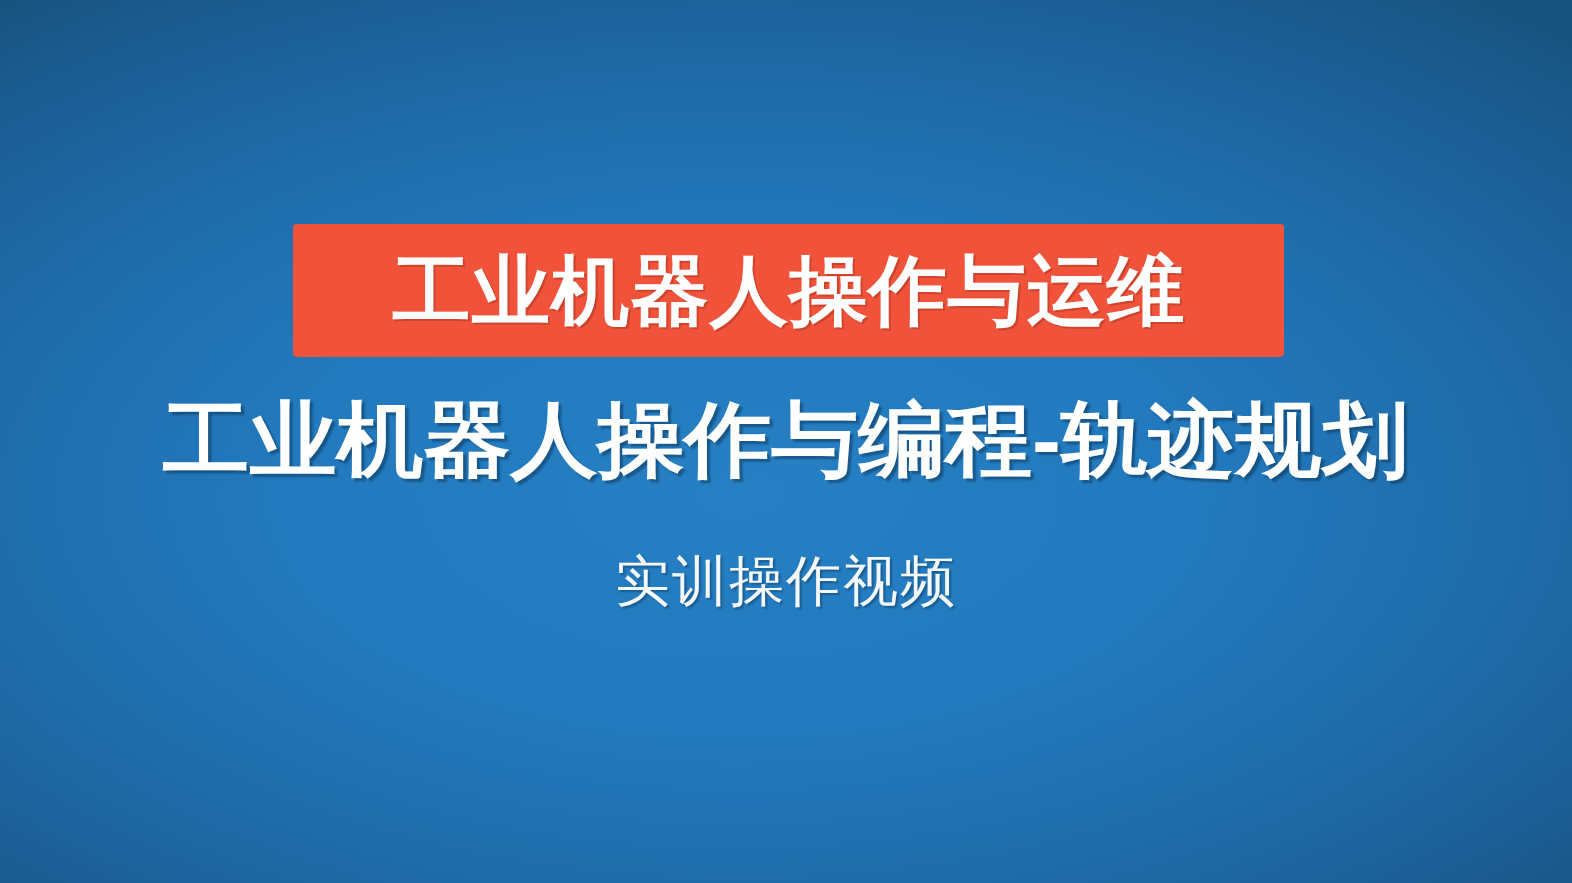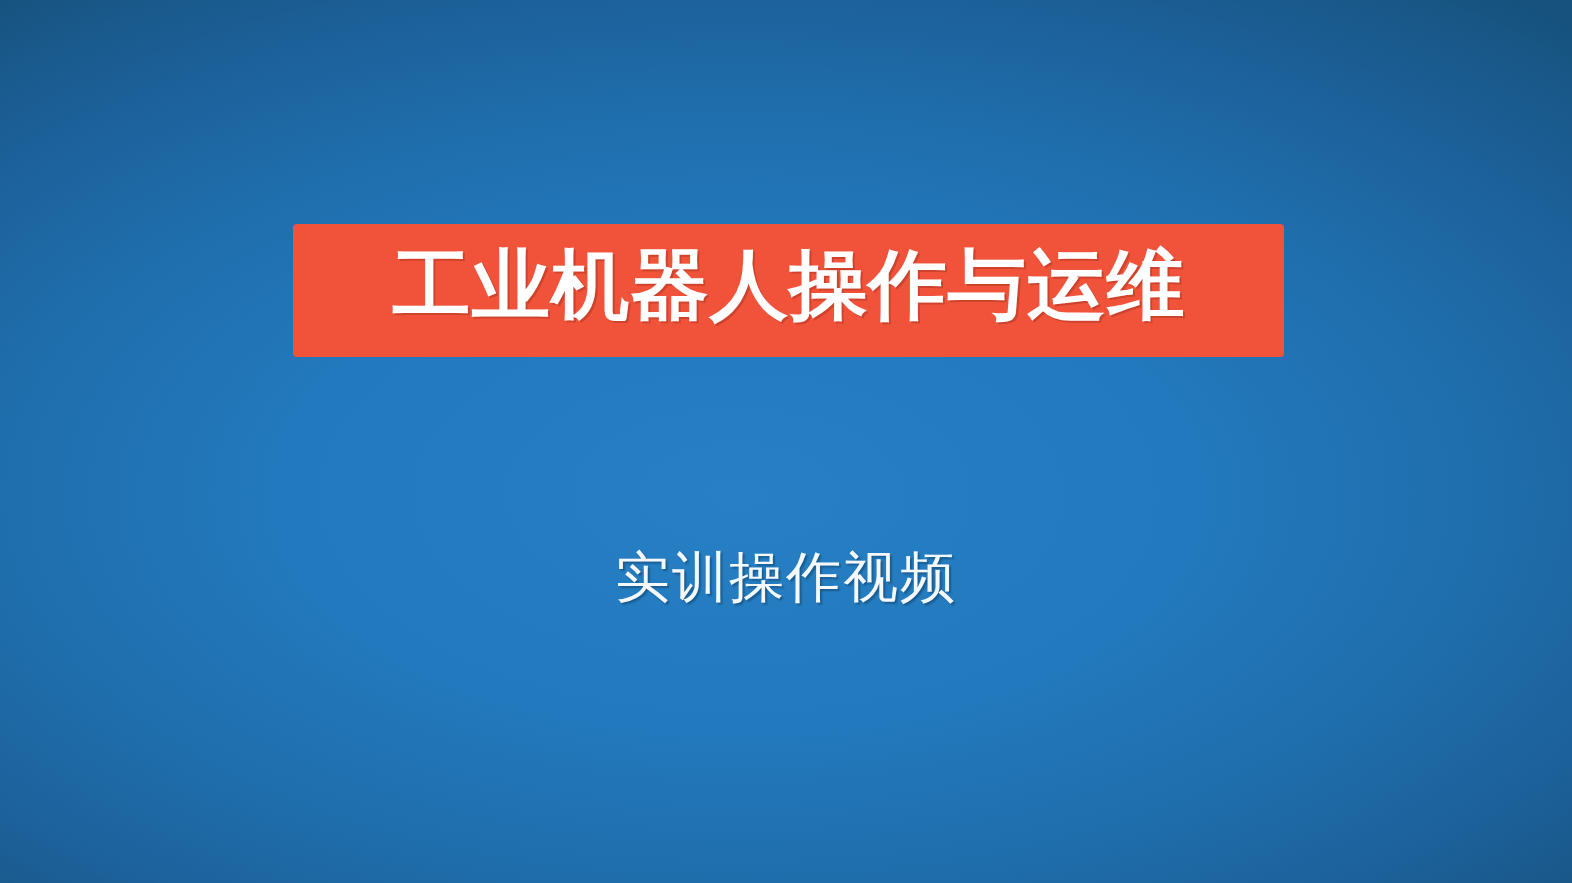--- a/index.html
+++ b/index.html
@@ -7,21 +7,21 @@
     margin: 0;
     padding: 0;
     background: #1b5a8e;
   }
 
   #slide {
     position: relative;
     width: 1572px;
     height: 883px;
     overflow: hidden;
-    font-family: Liberation Mono, monospace;
+    font-family: Liberation Sans, sans-serif;
     
     background-color: #2279bd;
     background-image:
       radial-gradient(ellipse 78% 72% at 47% 56%,
           #2780c4 0%,
           #2279bd 38%,
           #1f6dab 62%,
           #1c6099 80%,
           #17537f 100%);
   }
@@ -119,19 +119,22 @@
 </head>
 <body>
 
 <div id="slide">
   <div class="stack">
 
     <div class="badge">
       <span class="badge-text">工业机器人操作与运维</span>
     </div>
 
+    <div class="title-row">
+      <h1 class="title-text" style="margin:0">工业机器人操作与编程-轨迹规划</h1>
+    </div>
 
     <div class="subtitle-row">
       <h2 class="subtitle-text" style="margin:0">实训操作视频</h2>
     </div>
 
   </div>
 </div>
 
 </body></html>

